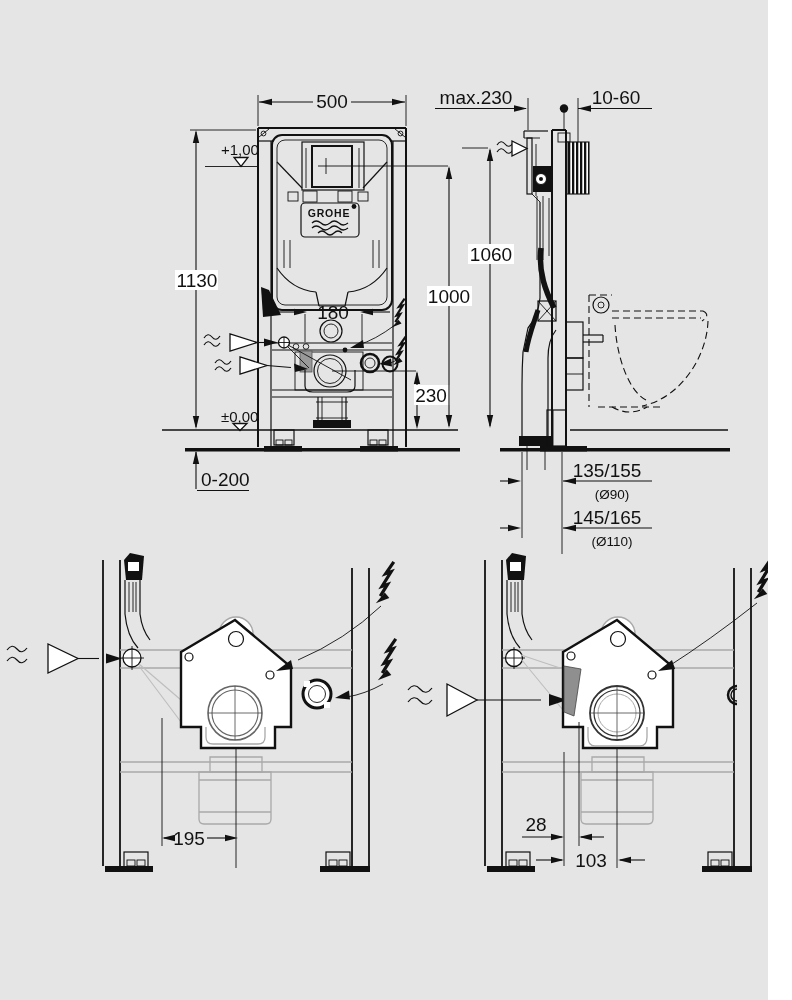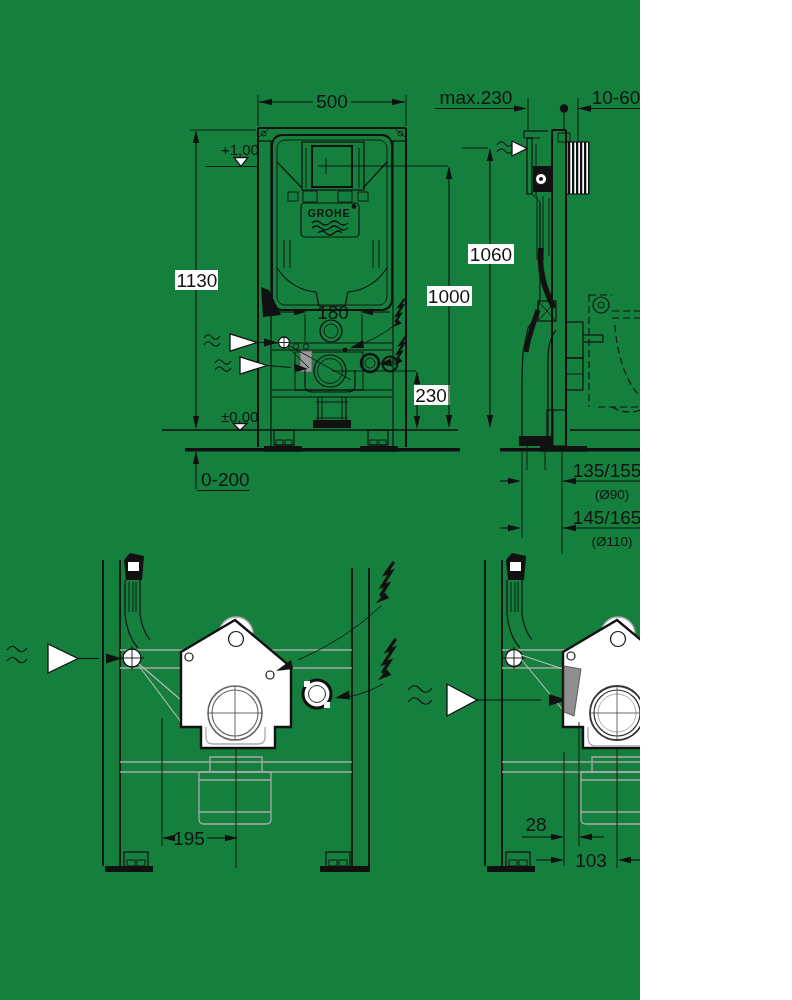--- a/index.html
+++ b/index.html
@@ -1,16 +1,16 @@
 <!DOCTYPE html>
 <html><head>
 <meta charset="utf-8">
 <style>
   html,body{margin:0;padding:0;background:#fff;}
-  #stage{width:640px;height:1000px;position:relative;background:#15803d;overflow:hidden;}
+  #stage{width:768px;height:1000px;position:relative;background:#e5e5e5;overflow:hidden;}
   svg{display:block;}
   .s1{stroke:#111;stroke-width:1.2;fill:none}
   .s2{stroke:#111;stroke-width:2;fill:none}
   .thin{stroke:#111;stroke-width:0.9;fill:none}
   .dim{stroke:#111;stroke-width:1.1;fill:none}
   .gray{stroke:#a9a9a9;stroke-width:1.3;fill:none}
   .gry2{stroke:#bdbdbd;stroke-width:1.1;fill:none}
   .dash{stroke:#111;stroke-width:1.1;fill:none;stroke-dasharray:7 4}
   .blk{fill:#111;stroke:none}
   .wht{fill:#fff;stroke:#111;stroke-width:1.3}

